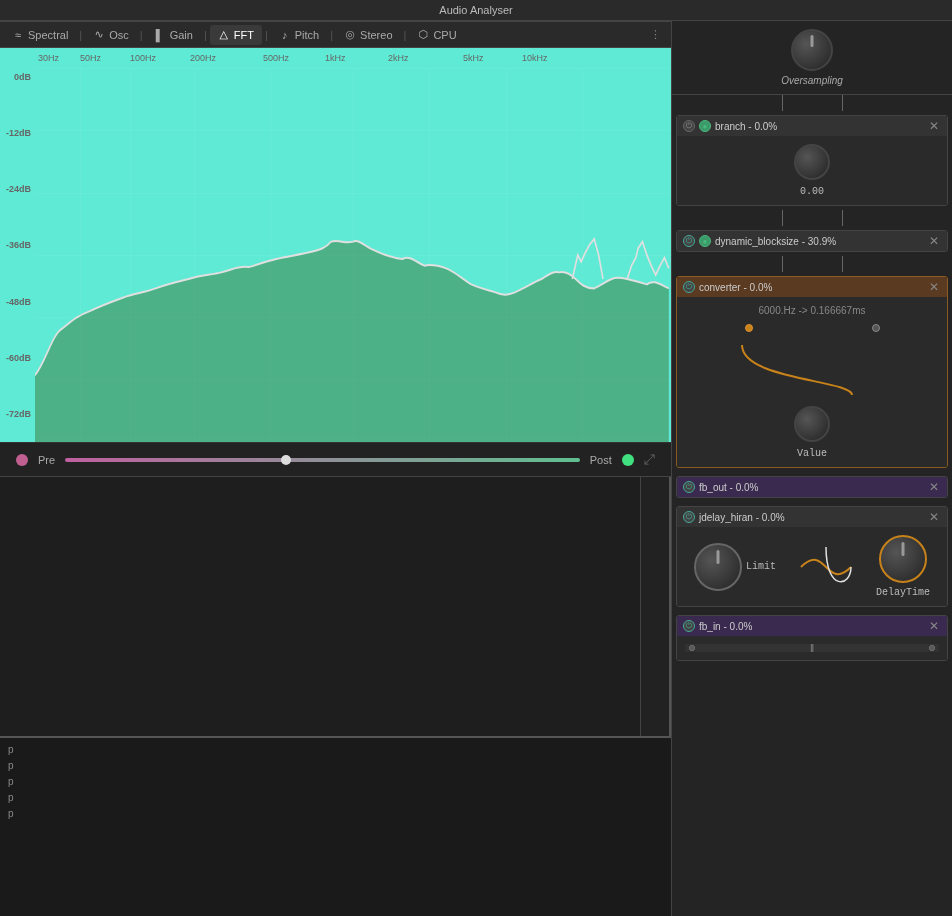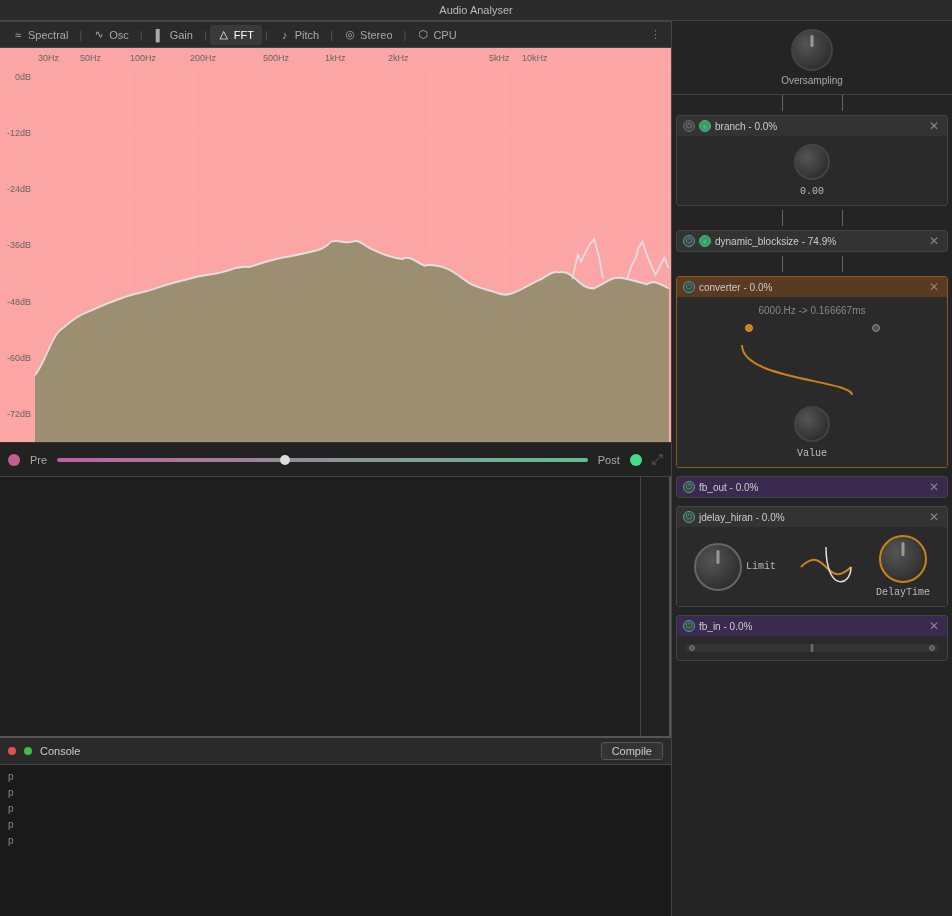--- a/index.html
+++ b/index.html
@@ -85,21 +85,21 @@
     .tab-more {
       margin-left: auto;
       padding: 4px 6px;
       cursor: pointer;
       color: #888;
     }
 
     
     .fft-display {
       flex: 1;
-      background: #fca5a5;
+      background: #5eead4;
       position: relative;
       min-height: 300px;
       padding-left: 22px;
     }
 
     
     .freq-axis {
       position: absolute;
       top: 0;
       left: 0;
@@ -121,20 +121,21 @@
       position: absolute;
       left: 0;
       top: 1px;
       bottom: 0;
       width: 35px;
       display: flex;
       flex-direction: column;
       justify-content: space-around;
       align-items: flex-end;
       padding-right: 4px;
+      font-weight: bold;
     }
 
     .db-label {
       font-size: 9px;
       color: #666;
     }
 
     
     .grid-lines {
       position: absolute;
@@ -156,21 +157,21 @@
       position: absolute;
       top: 0;
       bottom: 0;
       width: 1px;
       background: rgba(255,255,255,0.05);
     }
 
     
     .bottom-controls {
       background: #222;
-      padding: 8px 8px;
+      padding: 8px 16px;
       display: flex;
       align-items: center;
       gap: 10px;
       border-top: 1px solid #333;
     }
 
     .pre-dot {
       width: 12px;
       height: 12px;
       border-radius: 50%;
@@ -287,20 +288,21 @@
       flex-direction: column;
     }
 
     
     .oversampling-section {
       display: flex;
       flex-direction: column;
       align-items: center;
       padding: 8px;
       border-bottom: 1px solid #444;
+      font-style: italic;
     }
 
     .knob-container {
       display: flex;
       flex-direction: column;
       align-items: center;
       gap: 4px;
     }
 
     .knob {
@@ -597,21 +599,21 @@
     <div class="fft-display">
 
       <div class="freq-axis">
         <span class="freq-label" style="left:38px">30Hz</span>
         <span class="freq-label" style="left:80px">50Hz</span>
         <span class="freq-label" style="left:130px">100Hz</span>
         <span class="freq-label" style="left:190px">200Hz</span>
         <span class="freq-label" style="left:263px">500Hz</span>
         <span class="freq-label" style="left:325px">1kHz</span>
         <span class="freq-label" style="left:388px">2kHz</span>
-        <span class="freq-label" style="left:489px">5kHz</span>
+        <span class="freq-label" style="left:463px">5kHz</span>
         <span class="freq-label" style="left:522px">10kHz</span>
       </div>
 
       <div class="db-axis">
         <span class="db-label">0dB</span>
         <span class="db-label">-12dB</span>
         <span class="db-label">-24dB</span>
         <span class="db-label">-36dB</span>
         <span class="db-label">-48dB</span>
         <span class="db-label">-60dB</span>
@@ -657,26 +659,20 @@
       <div class="post-dot"></div>
       <span class="expand-icon">⤢</span>
     </div>
 
     <div class="lower-split">
       <div class="lower-left"></div>
       <div class="lower-right"></div>
     </div>
 
     <div class="console-area">
-      <div class="console-toolbar">
-        <div class="console-dot dot-red"></div>
-        <div class="console-dot dot-green"></div>
-        <span>Console</span>
-        <button class="compile-btn">Compile</button>
-      </div>
       <div class="console-content">
         <div class="console-line">p</div>
         <div class="console-line">p</div>
         <div class="console-line">p</div>
         <div class="console-line">p</div>
         <div class="console-line">p</div>
       </div>
     </div>
 
   </div>
@@ -710,21 +706,21 @@
 
     <div class="v-connector">
       <div class="v-line-short"></div>
       <div class="v-line-short"></div>
     </div>
 
     <div class="plugin-block">
       <div class="plugin-header">
         <div class="power-btn active">⏻</div>
         <div class="power-btn" style="background:#3a9a6a;border-color:#4ab87a;color:#4ab87a">●</div>
-        <span class="plugin-name">dynamic_blocksize - 74.9%</span>
+        <span class="plugin-name">dynamic_blocksize - 30.9%</span>
         <div class="close-btn">✕</div>
       </div>
     </div>
 
     <div class="v-connector">
       <div class="v-line-short"></div>
       <div class="v-line-short"></div>
     </div>
 
     <div class="plugin-block" style="border-color:#8a5a20;">

